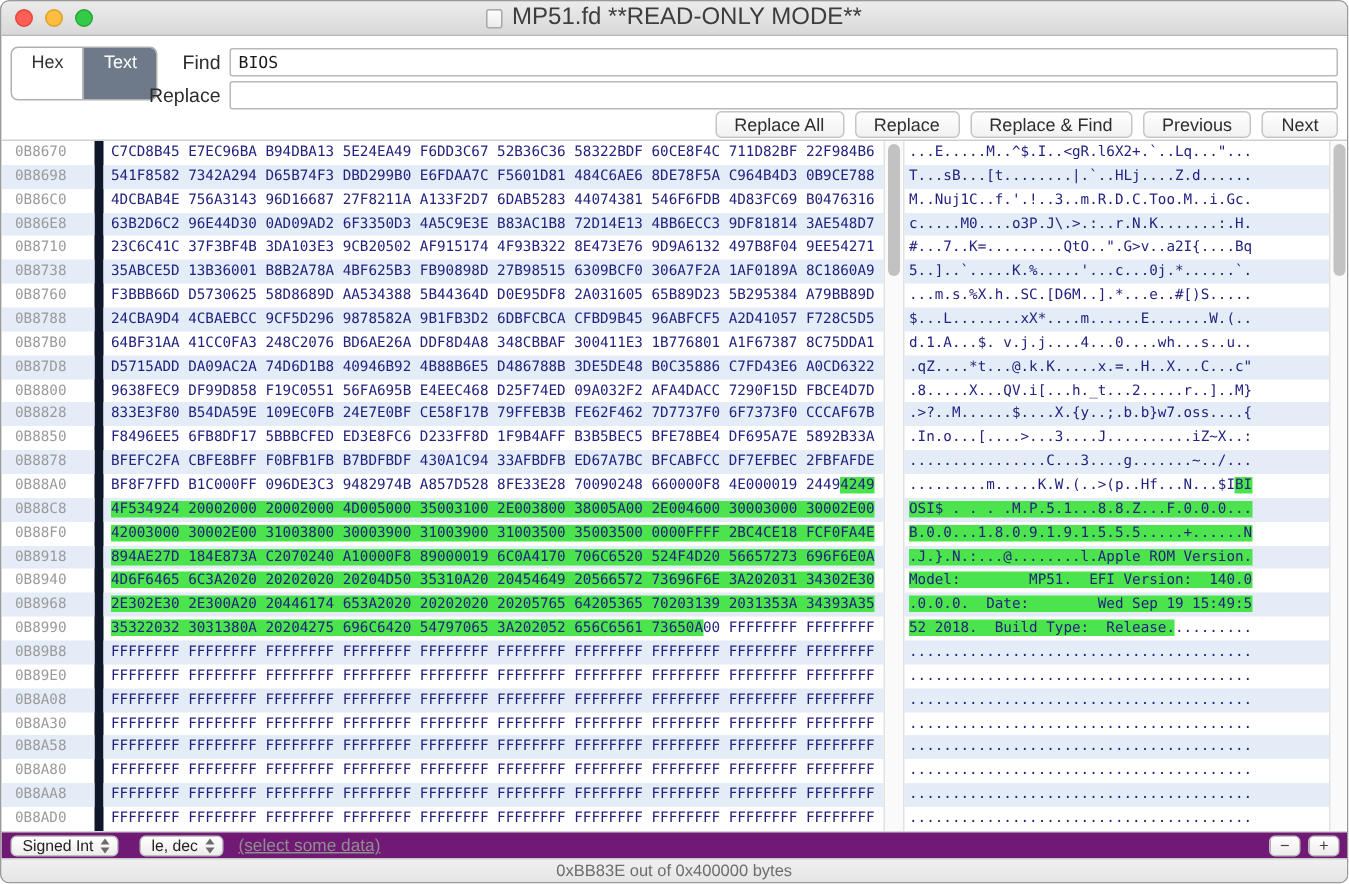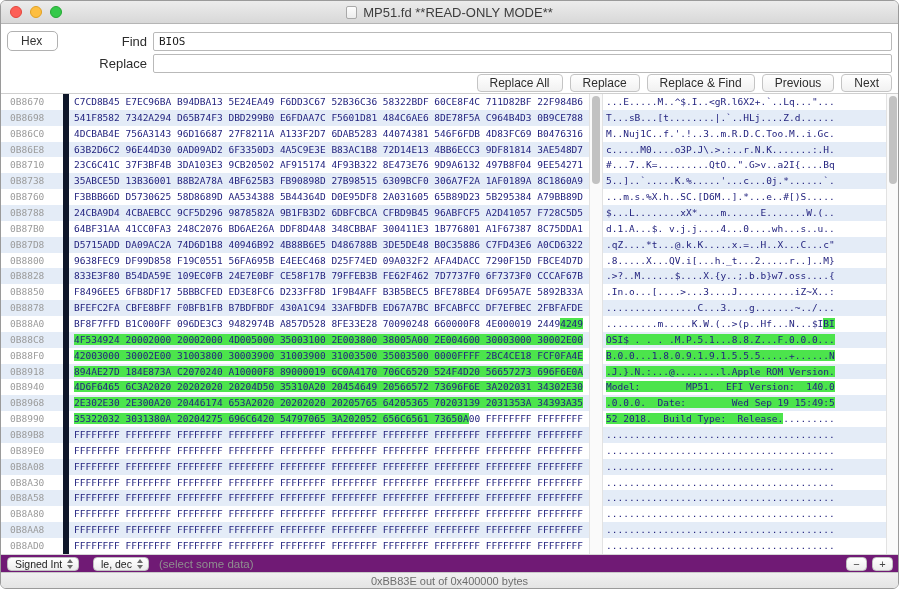--- a/index.html
+++ b/index.html
@@ -13,26 +13,26 @@
   .titlebar { height:23px; background:linear-gradient(#ececec,#d8d8d8);
               border-bottom:1px solid #b5b5b5; position:relative; }
   .lights { position:absolute; left:9px; top:5px; display:flex; gap:8px; }
   .light { width:12px; height:12px; border-radius:50%; display:inline-block; }
   .light.red    { background:#fd5f57; border:1px solid #e2463d; }
   .light.yellow { background:#fdbe41; border:1px solid #dfa023; }
   .light.green  { background:#35c94a; border:1px solid #24a733; }
   .titlewrap { height:100%; display:flex; align-items:center; justify-content:center; gap:6px; }
   .docicon { width:11px; height:13px; background:linear-gradient(#fdfdfd,#ececec);
              border:1px solid #a9a9a9; border-radius:2px; display:inline-block; }
-  .title { font-size:13px; color:#3d3d3d; white-space:nowrap; }
+  .title { font-size:16px; color:#3d3d3d; white-space:nowrap; }
 
   
   .findbar { position:relative; height:70px; background:#fff; border-bottom:1px solid #cfcfcf; }
-  .seg { position:absolute; left:6px; top:7px; display:inline-flex; height:20px;
-         border:1px solid #b1b1b1; border-radius:5px; overflow:hidden; background:#fff;flex-direction:column; }
+  .seg { position:absolute; left:6px; top:7px; display:inline-flex; height:36px;
+         border:1px solid #b1b1b1; border-radius:5px; overflow:hidden; background:#fff; }
   .segitem { padding:0 13px; font-size:12px; line-height:18px; color:#333; cursor:default; }
   .segitem + .segitem { border-left:1px solid #b1b1b1; }
   .segitem.sel { background:var(--seg,#6e7a8a); color:#fff; }
   .flabel { position:absolute; left:0; width:146px; text-align:right; font-size:13px; color:#2c2c2c; }
   .flabel.find { top:10px; } .flabel.repl { top:32px; }
   .ffield { position:absolute; left:152px; right:6px; height:19px; border:1px solid #b9b9b9;
             border-radius:2px; background:#fff; font:11px "DejaVu Sans Mono", monospace;
             padding:0 5px; color:#1a1a1a; outline:none; }
   .findf { top:8px; } .replf { top:30px; }
   .btnrow { position:absolute; right:6px; top:50px; display:flex; gap:7px; }
@@ -64,21 +64,21 @@
   .inspector { position:relative; height:18px; background:#701a75; border-top:1px solid #d6d6d6; }
   .popup { position:absolute; top:2px; height:14px; border:1px solid #bfbfbf; border-radius:4px;
            background:linear-gradient(#ffffff,#ededed); font-size:10.5px; line-height:12px;
            color:#222; padding:0 16px 0 7px; white-space:nowrap; }
   .popup.type { left:6px; } .popup.fmt { left:92px; }
   .chev { position:absolute; right:4px; top:50%; margin-top:-5px; width:7px; height:10px; }
   .chev::before { content:""; position:absolute; left:0; top:0; border-left:3px solid transparent;
                   border-right:3px solid transparent; border-bottom:4px solid #6b6b6b; }
   .chev::after  { content:""; position:absolute; left:0; bottom:0; border-left:3px solid transparent;
                   border-right:3px solid transparent; border-top:4px solid #6b6b6b; }
-  .hint { position:absolute; left:158px; top:3px; font-size:11.5px; color:#8f8f8f; }
+  .hint { position:absolute; left:158px; top:3px; font-size:11.5px; color:#8f8f8f;text-decoration:underline; }
   .pmwrap { position:absolute; right:5px; top:2px; display:flex; gap:5px; }
   .pm { width:21px; height:14px; border:1px solid #c0c0c0; border-radius:4px;
         background:linear-gradient(#ffffff,#ededed); font-size:11px; line-height:11px;
         color:#444; text-align:center; padding:0; }
 
   
   .statusbar { height:18px; background:linear-gradient(#f0f0f0,#e3e3e3); border-top:1px solid #c8c8c8;
                text-align:center; font-size:11px; line-height:16px; color:#6d6d6d; }
 </style>
 </head>

